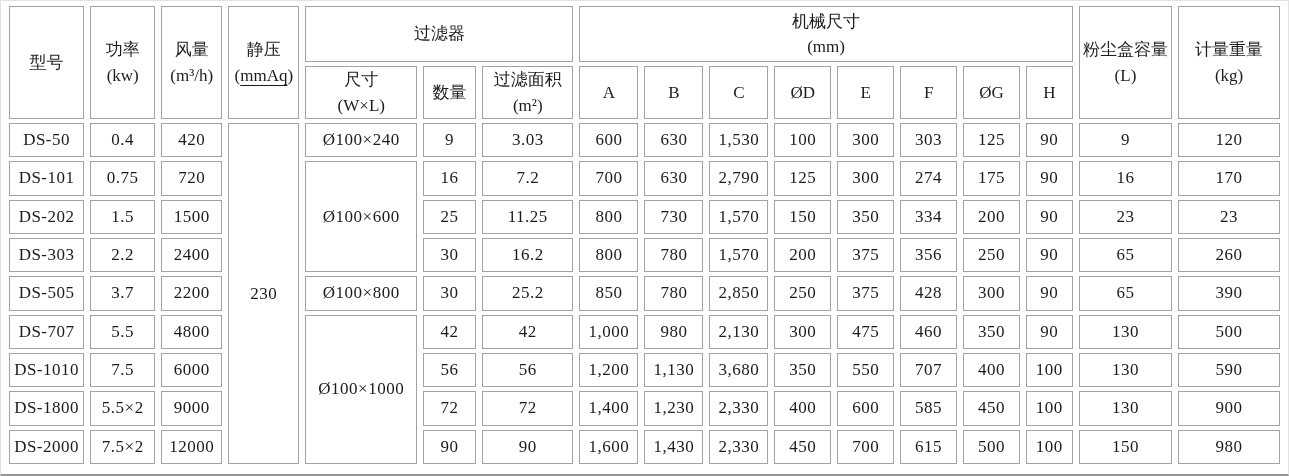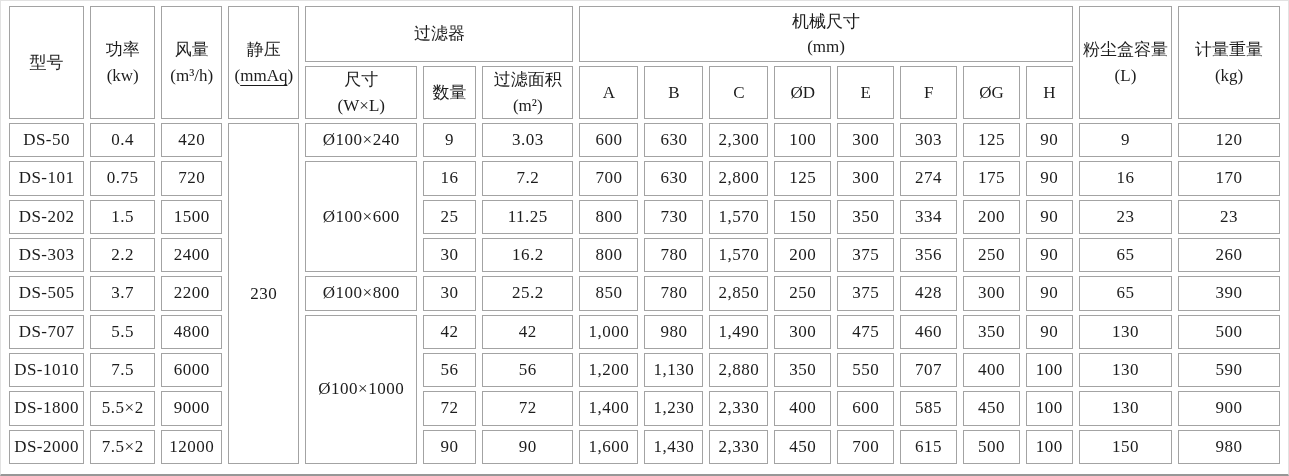--- a/index.html
+++ b/index.html
@@ -136,40 +136,40 @@
     <tr>
       <td class="num">DS-50</td>
       <td class="num">0.4</td>
       <td class="num">420</td>
       <td class="num" rowspan="9">230</td>
       <td class="num">Ø100×240</td>
       <td class="num">9</td>
       <td class="num">3.03</td>
       <td class="num">600</td>
       <td class="num">630</td>
-      <td class="num">2,300</td>
+      <td class="num">1,530</td>
       <td class="num">100</td>
       <td class="num">300</td>
       <td class="num">303</td>
       <td class="num">125</td>
       <td class="num">90</td>
       <td class="num">9</td>
       <td class="num">120</td>
     </tr>
 
     <tr>
       <td class="num">DS-101</td>
       <td class="num">0.75</td>
       <td class="num">720</td>
       <td class="num" rowspan="3">Ø100×600</td>
       <td class="num">16</td>
       <td class="num">7.2</td>
       <td class="num">700</td>
       <td class="num">630</td>
-      <td class="num">2,800</td>
+      <td class="num">2,790</td>
       <td class="num">125</td>
       <td class="num">300</td>
       <td class="num">274</td>
       <td class="num">175</td>
       <td class="num">90</td>
       <td class="num">16</td>
       <td class="num">170</td>
     </tr>
 
     <tr>
@@ -229,39 +229,39 @@
 
     <tr>
       <td class="num">DS-707</td>
       <td class="num">5.5</td>
       <td class="num">4800</td>
       <td class="num" rowspan="4">Ø100×1000</td>
       <td class="num">42</td>
       <td class="num">42</td>
       <td class="num">1,000</td>
       <td class="num">980</td>
-      <td class="num">1,490</td>
+      <td class="num">2,130</td>
       <td class="num">300</td>
       <td class="num">475</td>
       <td class="num">460</td>
       <td class="num">350</td>
       <td class="num">90</td>
       <td class="num">130</td>
       <td class="num">500</td>
     </tr>
 
     <tr>
       <td class="num">DS-1010</td>
       <td class="num">7.5</td>
       <td class="num">6000</td>
       <td class="num">56</td>
       <td class="num">56</td>
       <td class="num">1,200</td>
       <td class="num">1,130</td>
-      <td class="num">2,880</td>
+      <td class="num">3,680</td>
       <td class="num">350</td>
       <td class="num">550</td>
       <td class="num">707</td>
       <td class="num">400</td>
       <td class="num">100</td>
       <td class="num">130</td>
       <td class="num">590</td>
     </tr>
 
     <tr>

